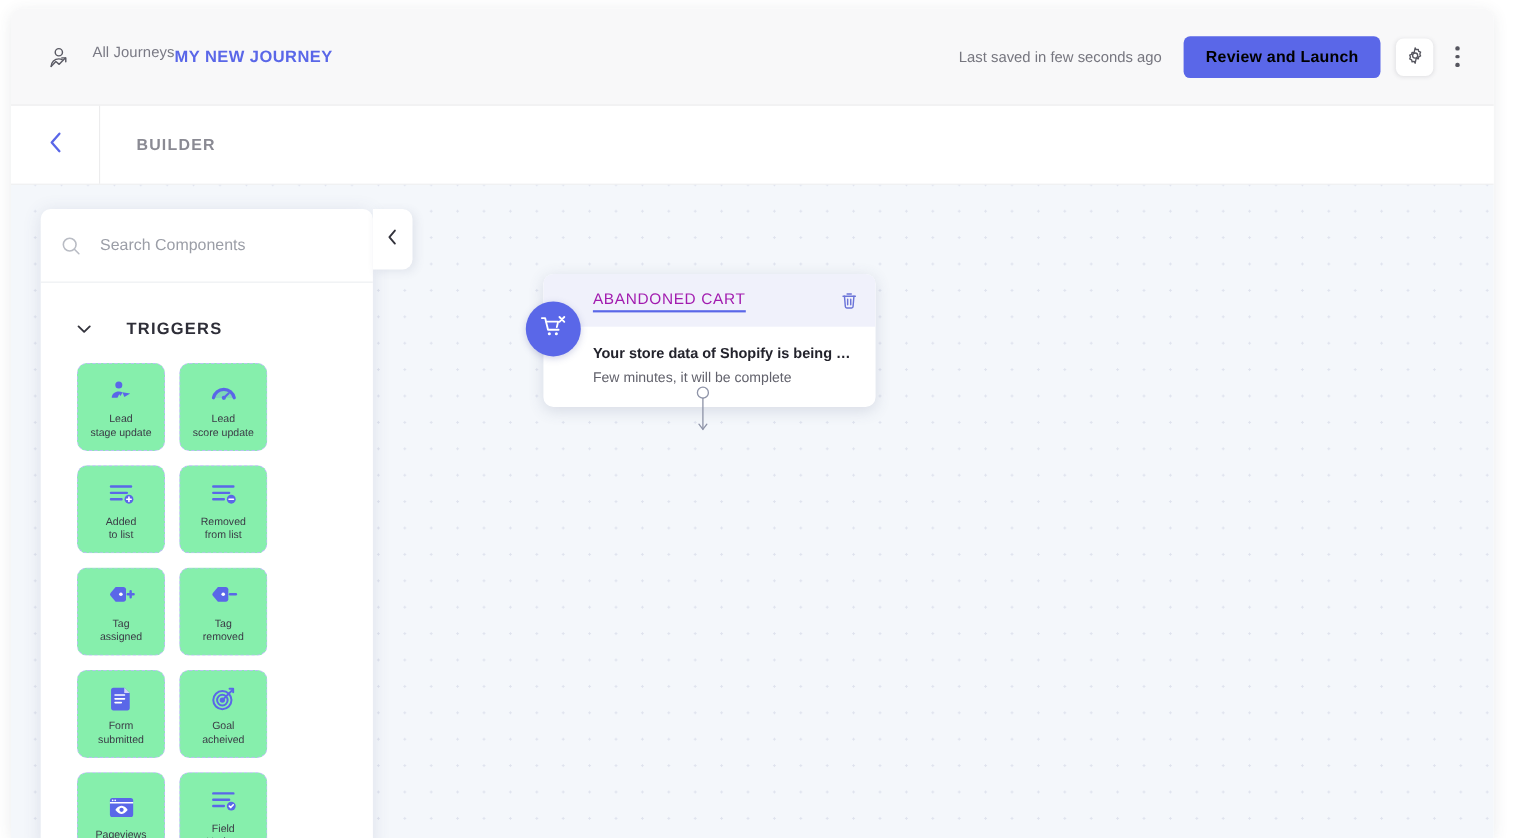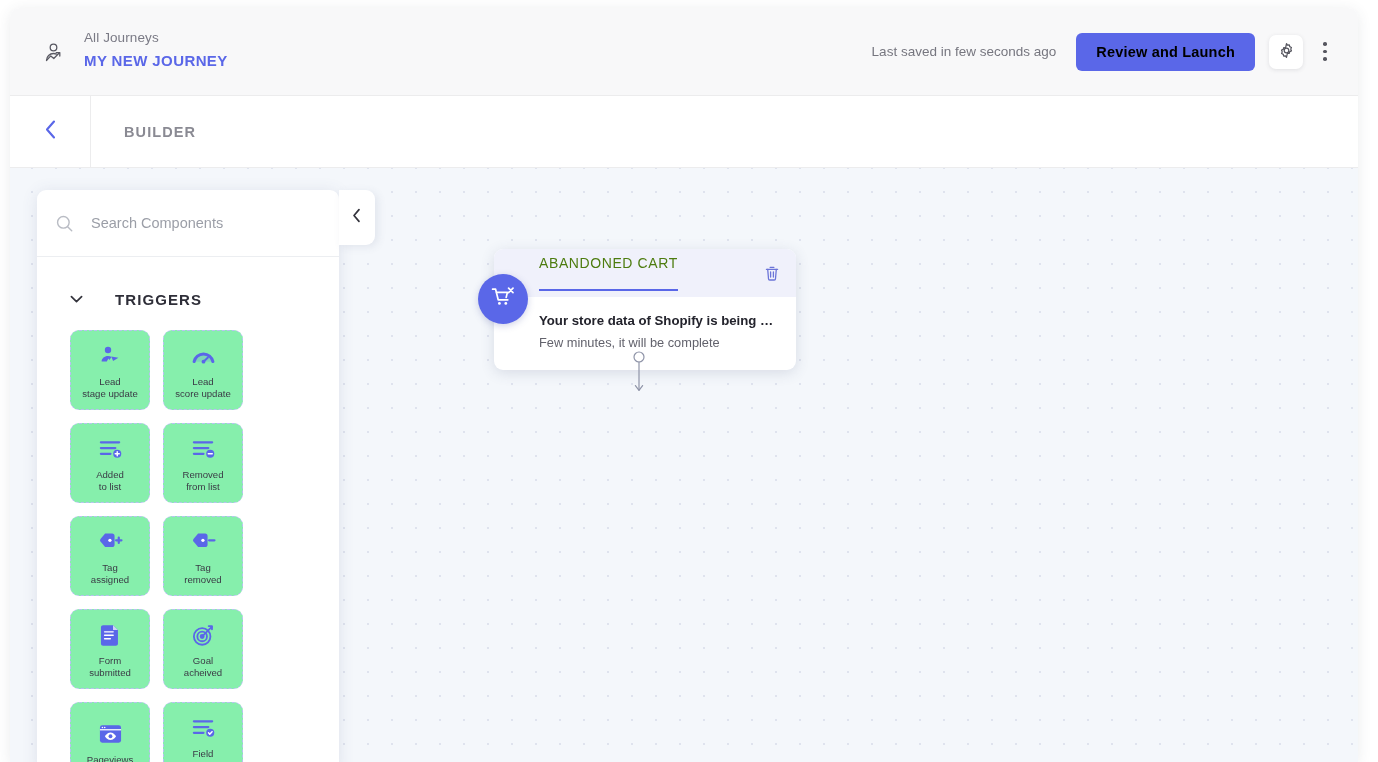--- a/index.html
+++ b/index.html
@@ -38,21 +38,21 @@
 
   .journey-icon {
     width: 34px; height: 34px;
     flex: 0 0 34px;
     display: flex; align-items: center; justify-content: center;
     color: #5a5a64;
     margin-right: 12px;
     margin-top: 4px;
   }
 
-  .title-block { display: flex; flex-direction: column; justify-content: space-between; }
+  .title-block { display: flex; flex-direction: row; justify-content: space-between; }
   .crumb {
     font-size: 13.5px;
     color: #7a7a85;
     letter-spacing: 0.1px;
     line-height: 18px;
     margin-bottom: 1px;
   }
   .journey-title {
     font-size: 15px;
     font-weight: 700;
@@ -254,23 +254,23 @@
   .node-head {
     background: #f0f1fb;
     height: 48px;
     display: flex;
     align-items: center;
     padding: 0 16px 0 45px;
     position: relative;
   }
   .node-head-title {
     font-size: 14px;
-    color: #4d7c0f;
+    color: #a21caf;
     letter-spacing: 0.6px;
-    padding-bottom: 18px;
+    padding-bottom: 3px;
     border-bottom: 2px solid #5a67e8;
   }
   .node-trash {
     margin-left: auto;
     color: #6b74d8;
     cursor: pointer;
     display: flex; align-items: center;
   }
   .node-body { padding: 14px 17px 18px 45px; }
   .node-b1 {

